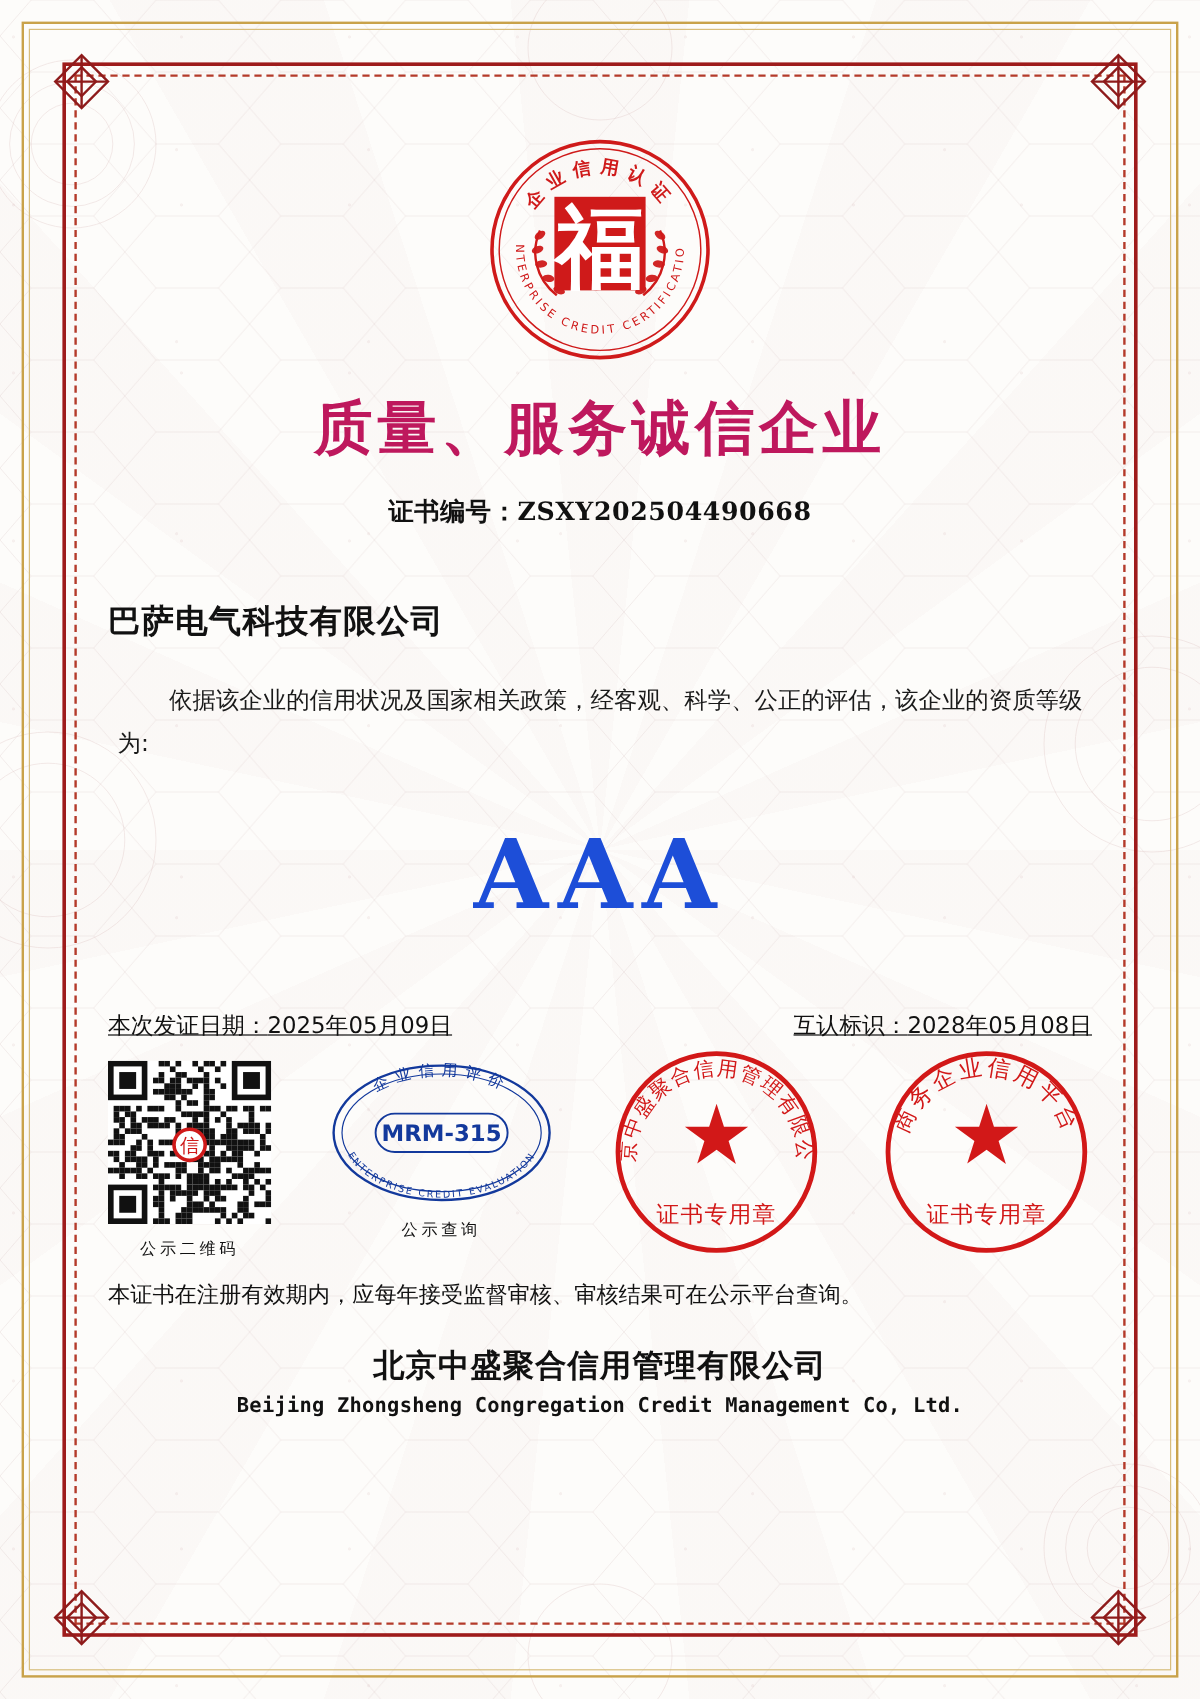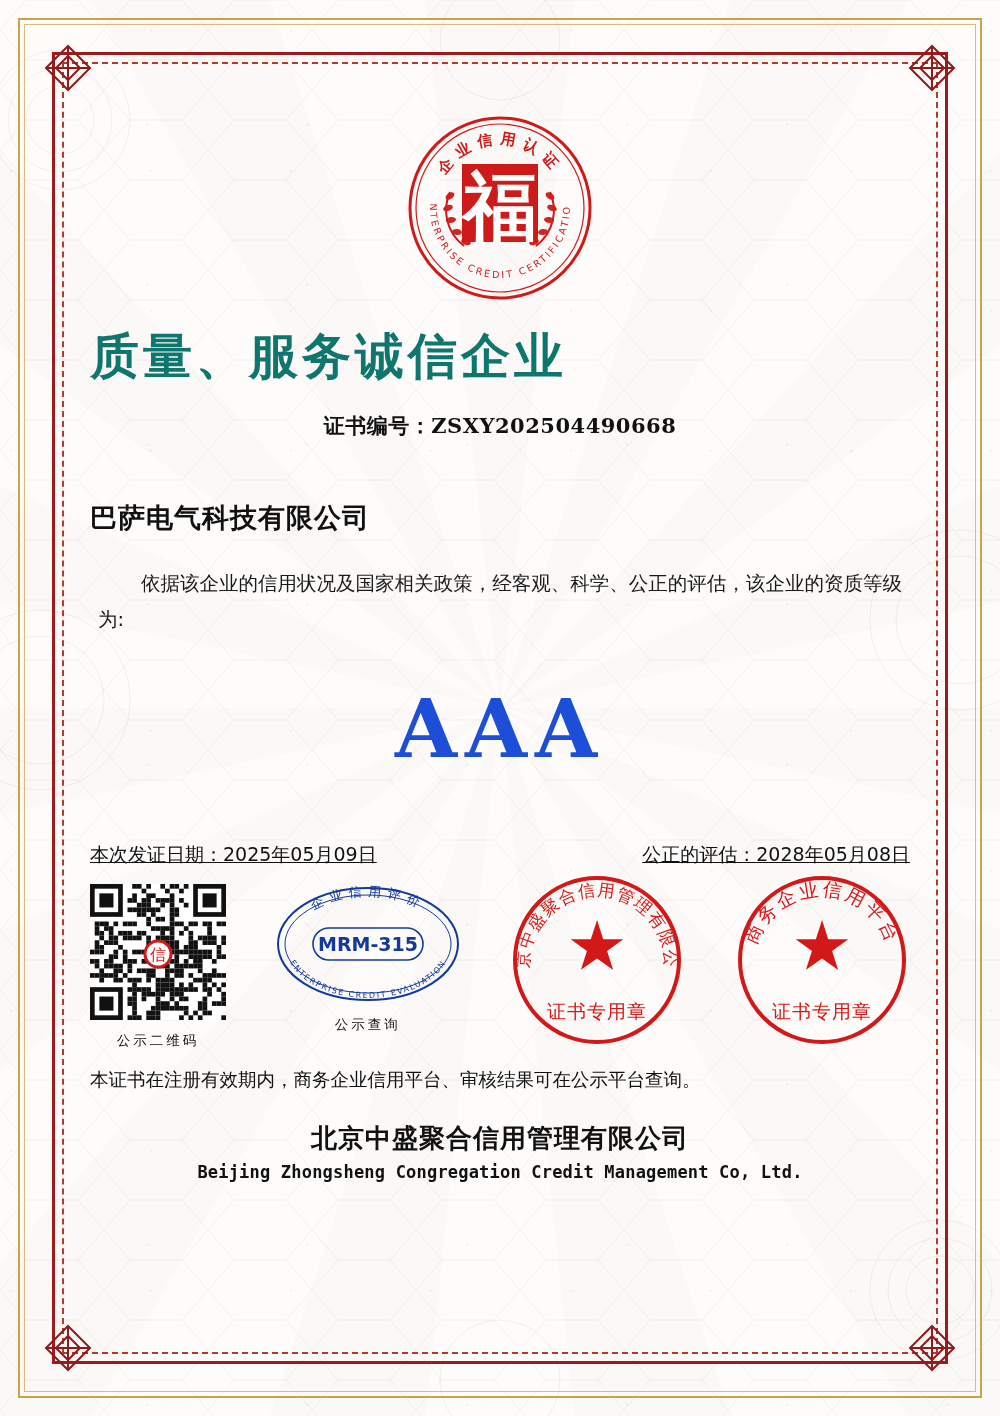--- a/index.html
+++ b/index.html
@@ -83,25 +83,26 @@
   }
   .emblem {
     width: 188px;
     height: 188px;
     position: relative;
   }
   .emblem svg { display:block; }
 
   .cert-title {
     margin-top: 22px;
+    text-align: center;
     font-family: "DejaVu Sans", sans-serif;
     font-weight: bold;
     font-size: 49px;
     letter-spacing: 4px;
-    color: #0f766e;
+    color: #be185d;
   }
   .cert-no {
     margin-top: 22px;
     text-align: center;
     font-family: "DejaVu Serif", serif;
     font-weight: bold;
     font-size: 21px;
     color: #111111;
     letter-spacing: .5px;
   }
@@ -327,21 +328,21 @@
 
     <div class="statement">依据该企业的信用状况及国家相关政策，经客观、科学、公正的评估，该企业的资质等级为:</div>
 
     <div class="grade">AAA</div>
 
     <div class="dates">
       <div>
         <span>本次发证日期：</span><span>2025年05月09日</span>
       </div>
       <div>
-        <span>公正的评估：</span><span>2028年05月08日</span>
+        <span>互认标识：</span><span>2028年05月08日</span>
       </div>
     </div>
 
     <div class="badges">
 
       <div class="badge-col">
         <div class="qr">
           <svg width="136" height="136" viewBox="0 0 136 136" xmlns="http://www.w3.org/2000/svg" id="qr-svg">
             <rect width="136" height="136" fill="#ffffff"></rect>
           <rect x="42.21" y="0.00" width="4.69" height="4.69" fill="#111111"></rect>
@@ -747,20 +748,20 @@
             </text>
             <text x="88" y="94" text-anchor="middle" font-size="60" fill="#d21818" id="stamp2-star">★</text>
             <text x="88" y="146" text-anchor="middle" font-family="&quot;DejaVu Sans&quot;, sans-serif" font-size="19" fill="#d21818" letter-spacing="1" id="stamp2-bottom-text">证书专用章</text>
           </svg>
         </div>
       </div>
 
     </div>
 
     <div class="footer-lines">
-      <div>本证书在注册有效期内，商务企业信用平台、审核结果可在公示平台查询。</div>
+      <div>本证书在注册有效期内，应每年接受监督审核、审核结果可在公示平台查询。</div>
     </div>
 
     <div class="issuer-cn">北京中盛聚合信用管理有限公司</div>
     <div class="issuer-en">Beijing Zhongsheng Congregation Credit Management Co, Ltd.</div>
 
   </div>
 </div>
 
 </body></html>

